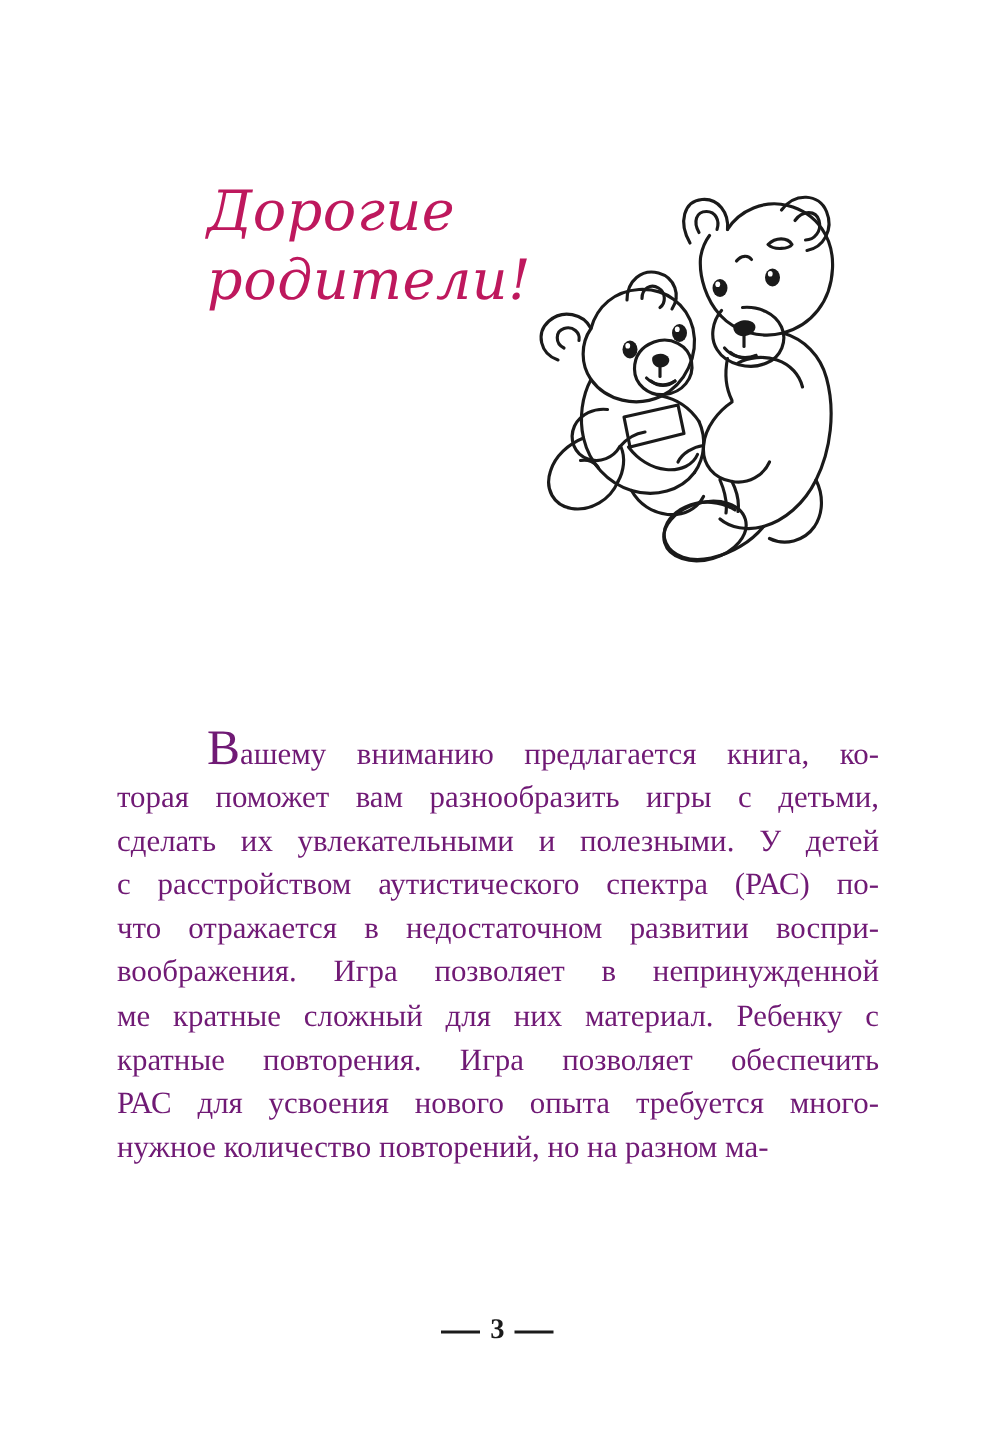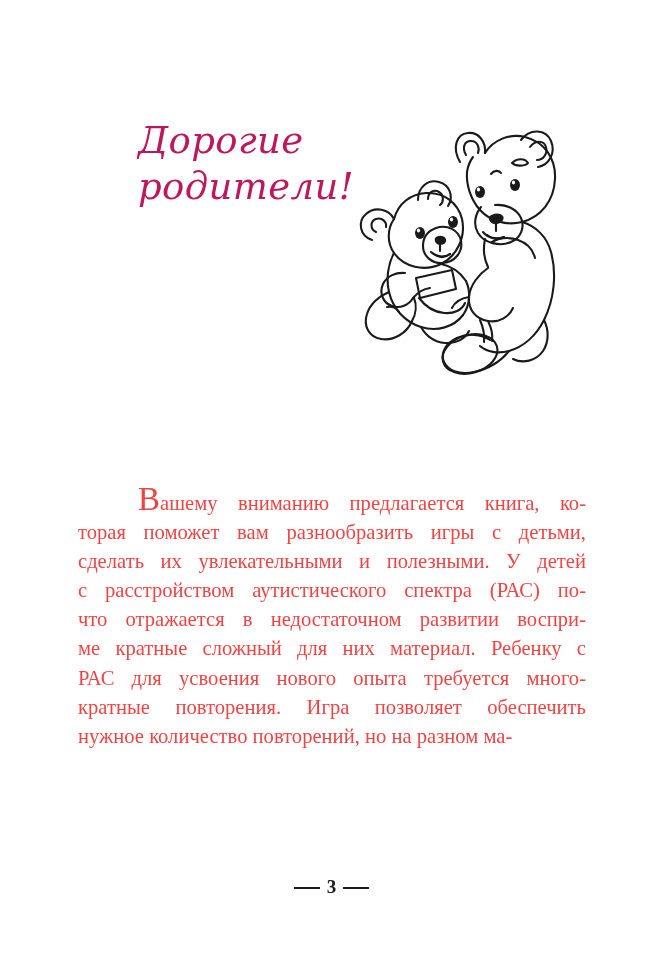--- a/index.html
+++ b/index.html
@@ -56,21 +56,21 @@
 
   
   .bodytext {
     position: absolute;
     left: 78px;
     top: 489px;
     width: 508px;
     font-size: 20.6px;
     line-height: 29.1px;
     text-align: justify;
-    color: #ef4444;
+    color: #701a75;
     hyphens: manual;
   }
   .bodytext p {
     margin: 0;
     text-indent: 0;
   }
   .bodytext .line {
     display: block;
     text-align: justify;
     text-align-last: justify;
@@ -221,23 +221,24 @@
     </svg>
   </div>
 
   <div class="bodytext">
     <p>
       <span class="line"><span class="indent-space"></span><span class="dropcap">В</span><span>ашему вниманию предлагается книга, ко-</span></span>
       <span class="line"><span>торая поможет вам разнообразить игры с детьми,</span></span>
       <span class="line"><span>сделать их увлекательными и полезными. У детей</span></span>
       <span class="line"><span>с расстройством аутистического спектра (РАС) по-</span></span>
       <span class="line"><span>что отражается в недостаточном развитии воспри-</span></span>
+      <span class="line"><span>воображения. Игра позволяет в непринужденной</span></span>
       <span class="line"><span>ме кратные сложный для них материал. Ребенку с</span></span>
+      <span class="line"><span>кратные повторения. Игра позволяет обеспечить</span></span>
       <span class="line"><span>РАС для усвоения нового опыта требуется много-</span></span>
-      <span class="line"><span>кратные повторения. Игра позволяет обеспечить</span></span>
       <span class="line last"><span>нужное количество повторений, но на разном ма-</span></span>
     </p>
   </div>
 
   <div class="folio">
     <span class="rule"></span>
     <span class="num">3</span>
     <span class="rule"></span>
   </div>
 

